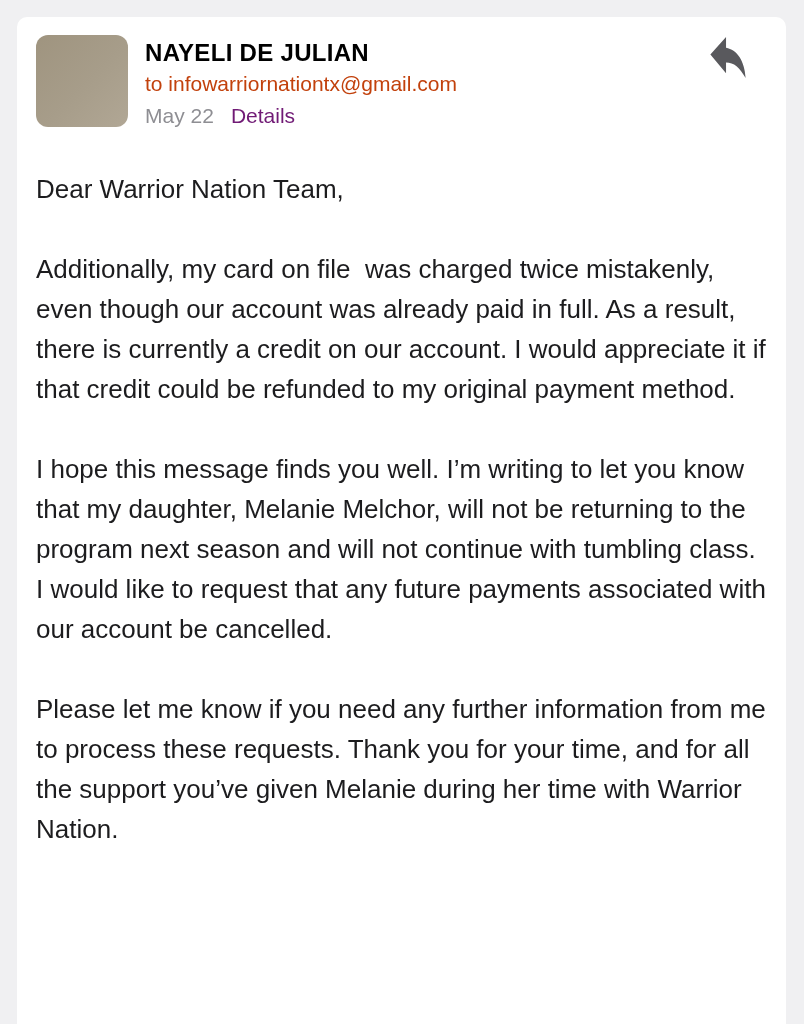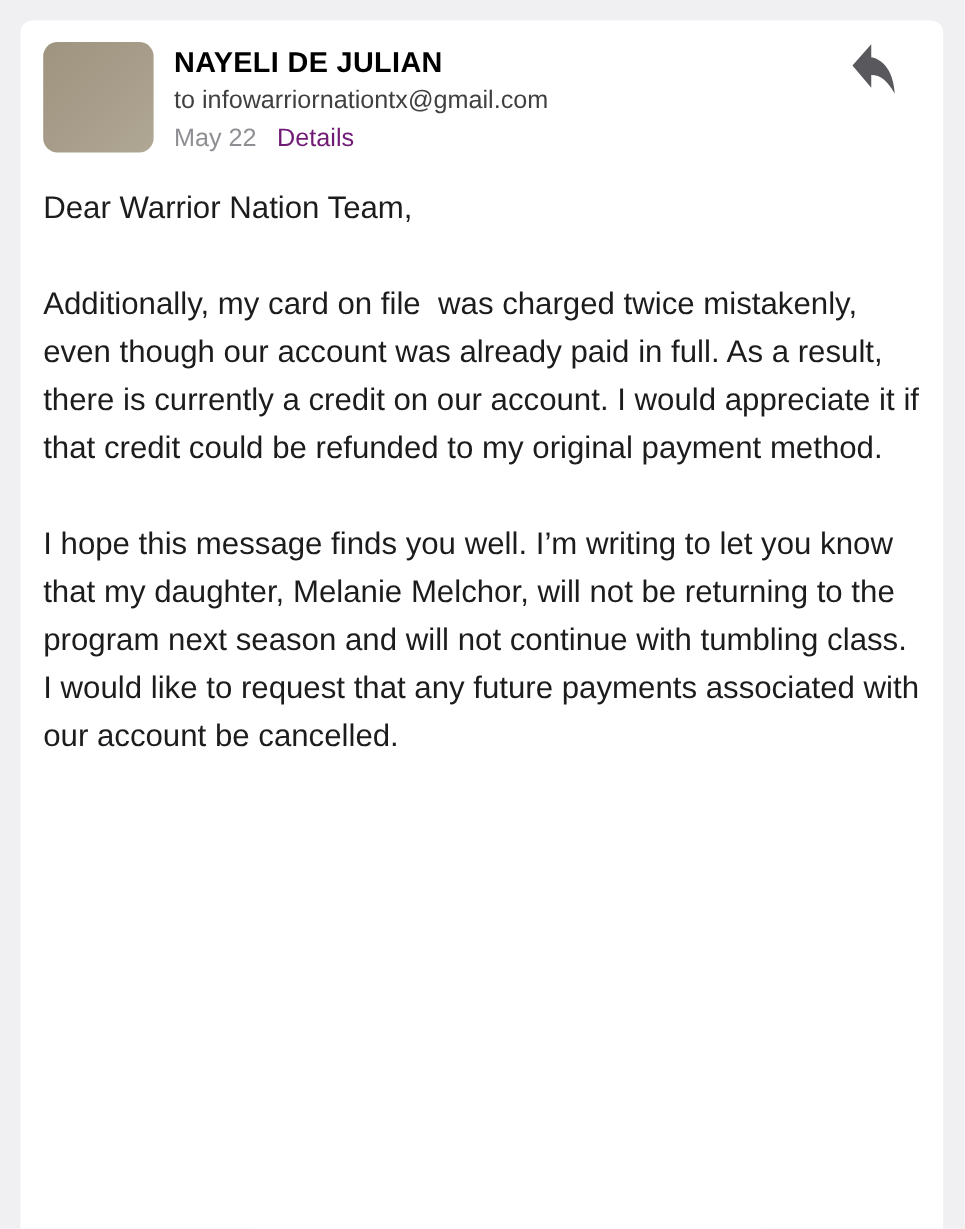--- a/index.html
+++ b/index.html
@@ -26,34 +26,34 @@
     border-radius: 12px;
     background: linear-gradient(135deg, #9f947f 0%, #a79d8a 55%, #b1a795 100%);
     flex: none;
   }
   .header-info { margin-left: 17px; padding-top: 3px; flex: 1; min-width: 0; }
   .sender-name {
     font-size: 24px; font-weight: bold; color: #000000;
     line-height: 29px; letter-spacing: 0.3px;
   }
   .to-line {
-    margin-top: 4px; font-size: 21px; color: #404040; line-height: 26px;
+    margin-top: 4px; font-size: 21px; color: #c2410c; line-height: 26px;
   }
   .meta-line {
     margin-top: 6px; font-size: 21px; color: #8e8e93; line-height: 26px;
     display: flex; align-items: flex-end;
   }
   .details-link { color: #701a75; margin-left: 17px; cursor: pointer; }
   .reply-icon {
     flex: none; margin-left: auto; margin-right: 24px; margin-top: 0;
     width: 40px; height: 47px; cursor: pointer;
   }
   .reply-icon svg { display: block; width: 40px; height: 47px; }
   .body-text {
-    margin-top: 24px;
+    margin-top: 40px;
     font-size: 26px; line-height: 40px; color: #1c1c1e;
   }
   .body-text p {
     margin: 0 0 40px 0;
     white-space: pre-wrap;
   }
 </style>
 </head>
 <body>
 
@@ -82,15 +82,19 @@
     <p>Dear Warrior Nation Team,</p>
     <p>Additionally, my card on file  was charged twice mistakenly,
 even though our account was already paid in full. As a result,
 there is currently a credit on our account. I would appreciate it if
 that credit could be refunded to my original payment method.</p>
     <p>I hope this message finds you well. I’m writing to let you know
 that my daughter, Melanie Melchor, will not be returning to the
 program next season and will not continue with tumbling class.
 I would like to request that any future payments associated with
 our account be cancelled.</p>
+    <p>Please let me know if you need any further information from me
+to process these requests. Thank you for your time, and for all
+the support you’ve given Melanie during her time with Warrior
+Nation.</p>
   </div>
 
 </div>
 
 </body></html>

